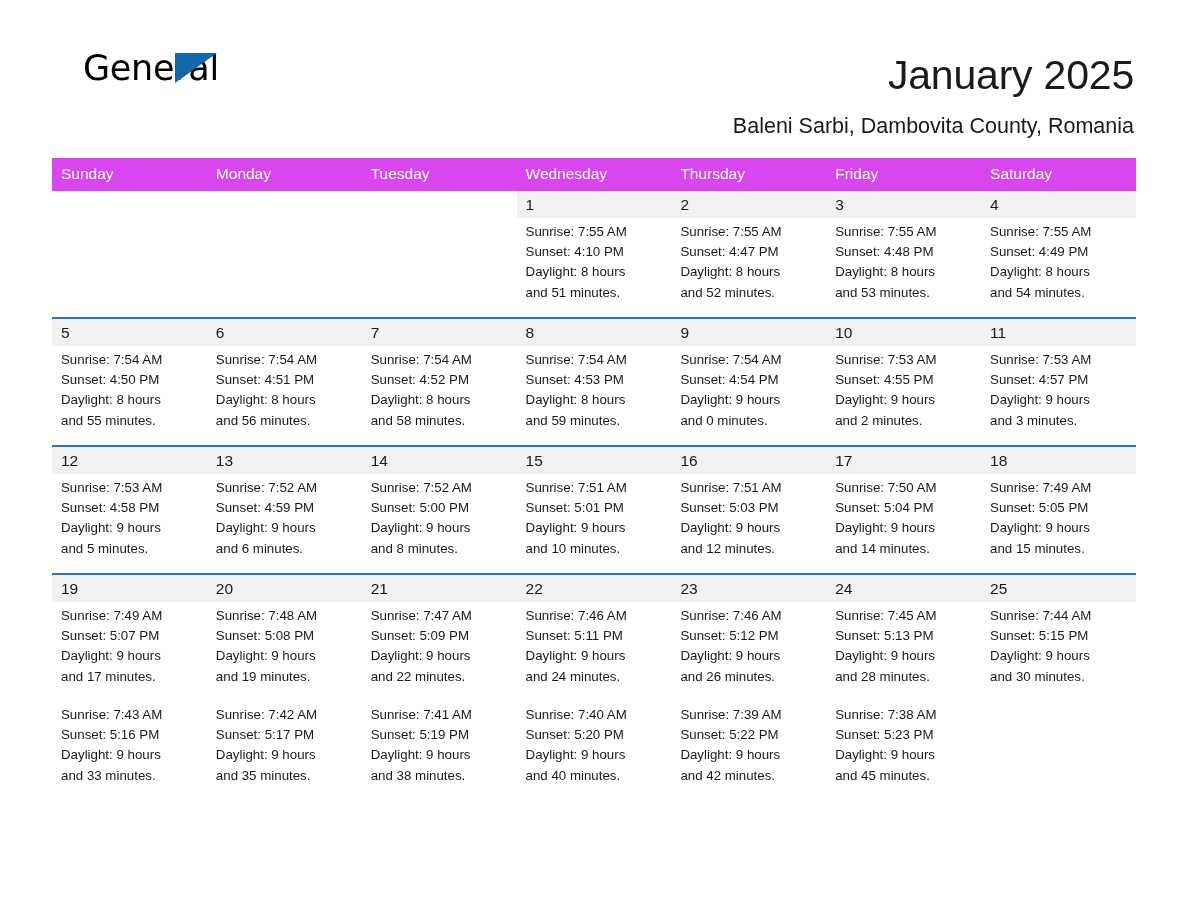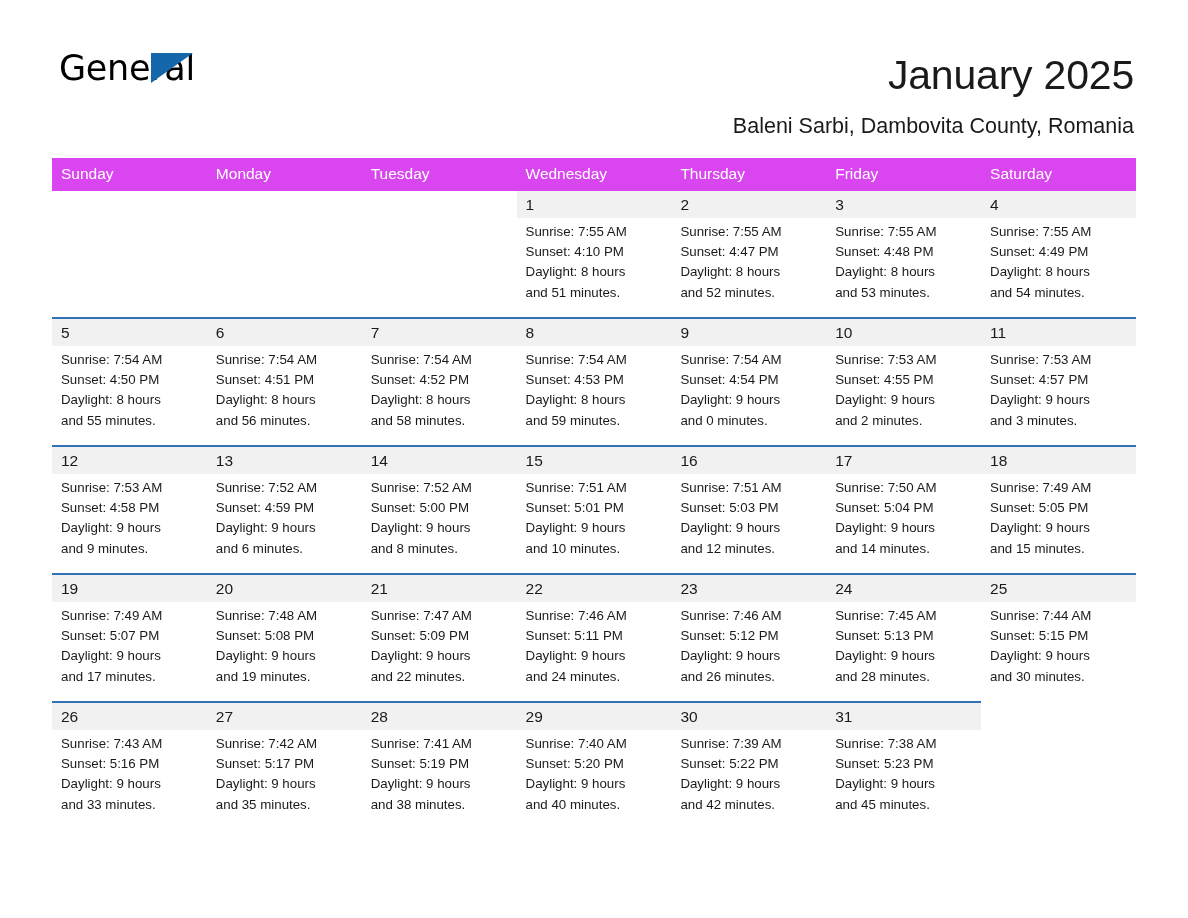--- a/index.html
+++ b/index.html
@@ -18,20 +18,21 @@
     position: relative;
     width: 1188px;
     height: 918px;
     box-sizing: border-box;
   }
 
   
   .header {
     position: relative;
     height: 110px;
+    margin-left: 24px;
   }
   .logo {
     position: absolute;
     left: 59px;
     top: 50px;
     width: 260px;
     height: 72px;
   }
   .logo-line1 {
     position: relative;
@@ -266,21 +267,21 @@
             <td>15</td>
             <td>16</td>
             <td>17</td>
             <td>18</td>
           </tr>
           <tr class="info-row">
             <td>
               <span class="info-line">Sunrise: 7:53 AM</span>
               <span class="info-line">Sunset: 4:58 PM</span>
               <span class="info-line">Daylight: 9 hours</span>
-              <span class="info-line">and 9 minutes.</span>
+              <span class="info-line">and 5 minutes.</span>
             </td>
             <td>
               <span class="info-line">Sunrise: 7:52 AM</span>
               <span class="info-line">Sunset: 4:59 PM</span>
               <span class="info-line">Daylight: 9 hours</span>
               <span class="info-line">and 6 minutes.</span>
             </td>
             <td>
               <span class="info-line">Sunrise: 7:52 AM</span>
               <span class="info-line">Sunset: 5:00 PM</span>
@@ -358,29 +359,20 @@
               <span class="info-line">Daylight: 9 hours</span>
               <span class="info-line">and 28 minutes.</span>
             </td>
             <td>
               <span class="info-line">Sunrise: 7:44 AM</span>
               <span class="info-line">Sunset: 5:15 PM</span>
               <span class="info-line">Daylight: 9 hours</span>
               <span class="info-line">and 30 minutes.</span>
             </td>
           </tr>
-          <tr class="daynum-row">
-            <td>26</td>
-            <td>27</td>
-            <td>28</td>
-            <td>29</td>
-            <td>30</td>
-            <td>31</td>
-            <td class="empty"></td>
-          </tr>
           <tr class="info-row">
             <td>
               <span class="info-line">Sunrise: 7:43 AM</span>
               <span class="info-line">Sunset: 5:16 PM</span>
               <span class="info-line">Daylight: 9 hours</span>
               <span class="info-line">and 33 minutes.</span>
             </td>
             <td>
               <span class="info-line">Sunrise: 7:42 AM</span>
               <span class="info-line">Sunset: 5:17 PM</span>

